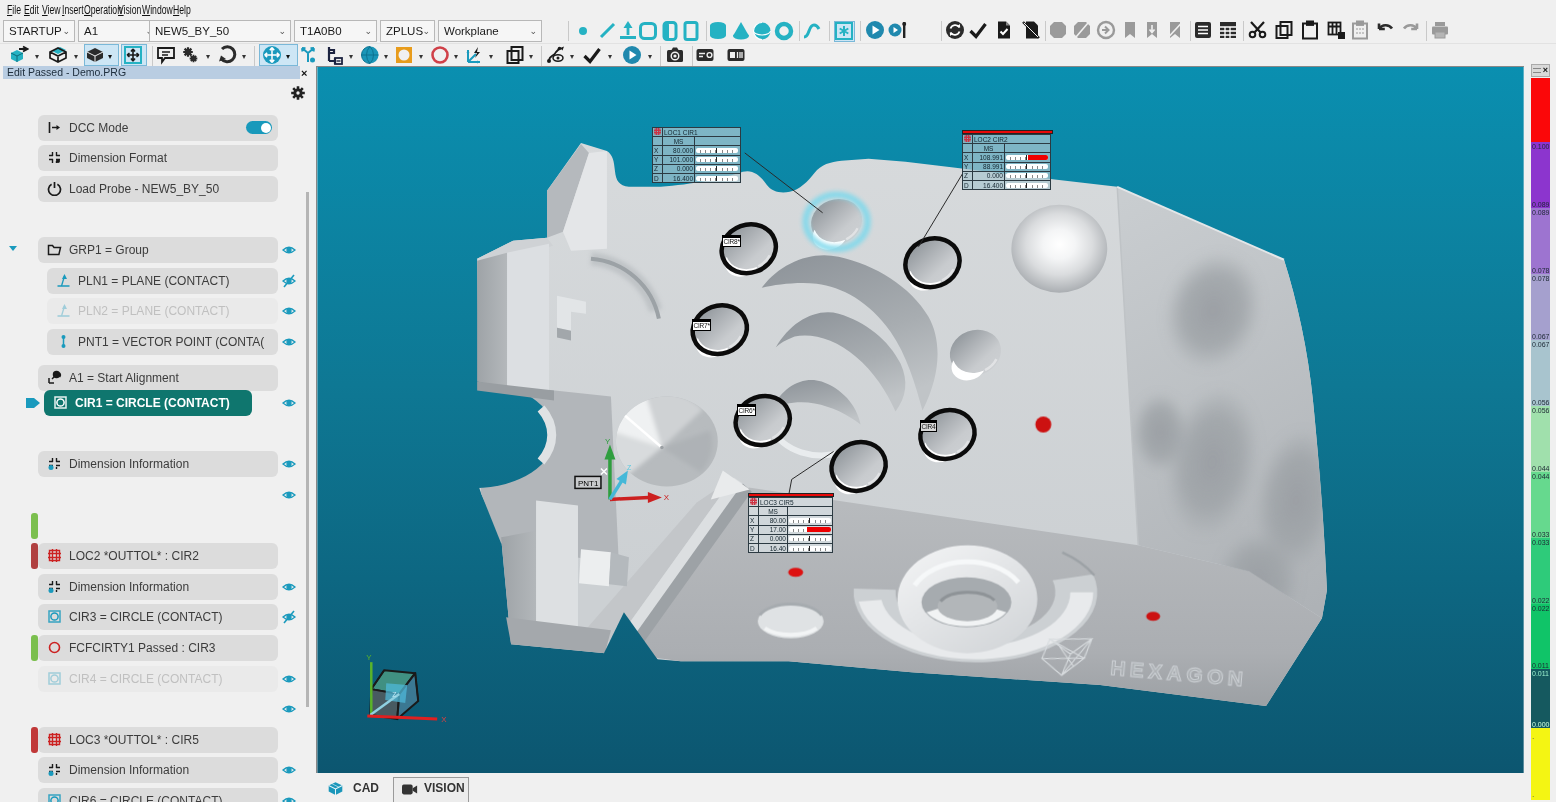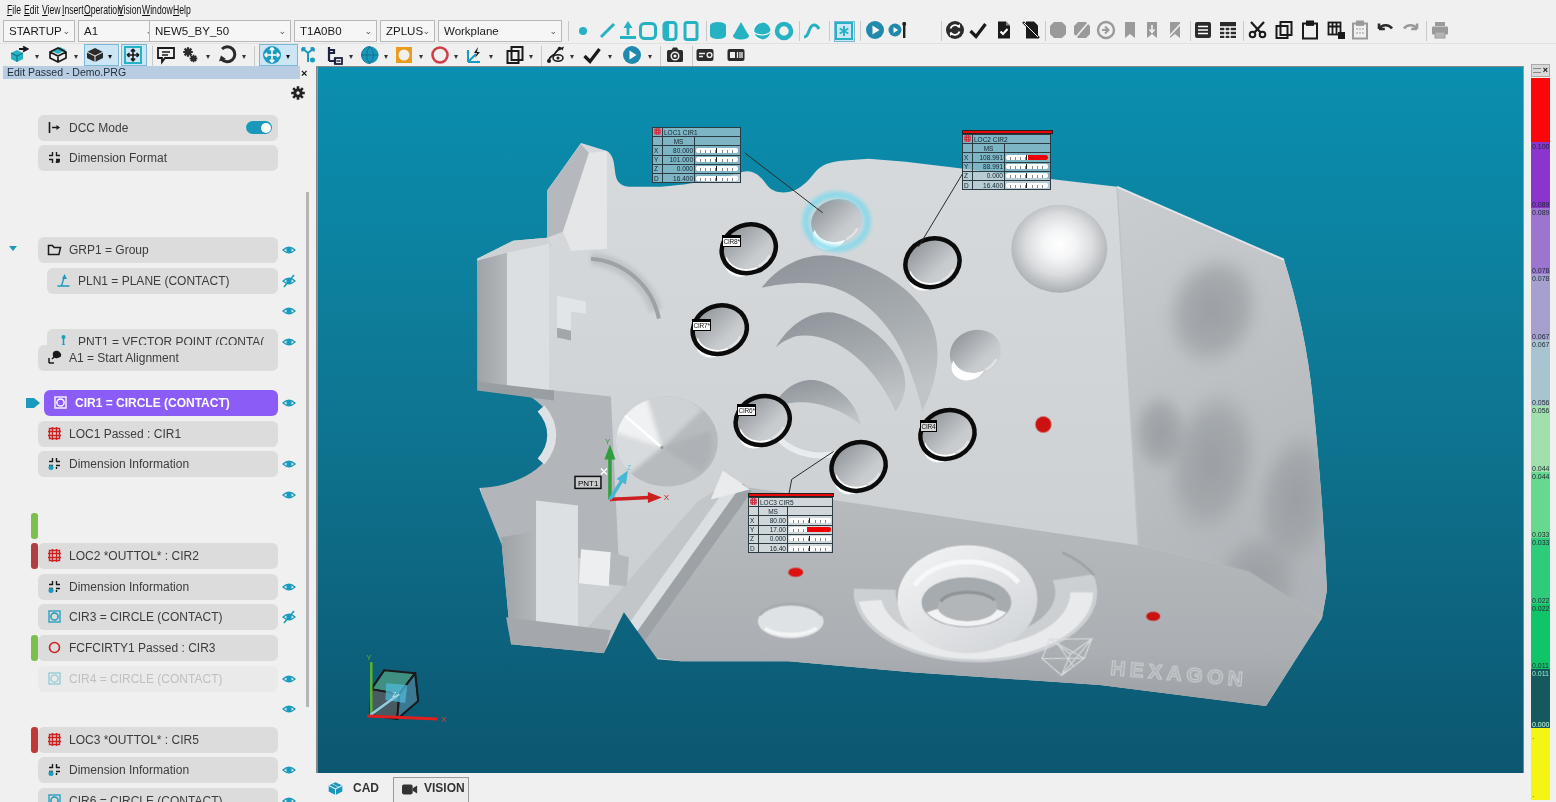--- a/index.html
+++ b/index.html
@@ -12,21 +12,21 @@
 .ic{position:absolute;width:20px;height:20px}
 .sep1{position:absolute;top:2px;width:1px;height:20px;background:#c9c9c9}
 .car2{position:absolute;top:8px;font-size:8px;color:#333}
 .hlt{background:#cde6f5;border:1px solid #7ab8d8}
 #panel{position:absolute;left:0;top:66px;width:315px;height:736px;background:#f0f0f0}
 #ptitle{position:absolute;left:3px;top:0px;width:297px;height:13px;background:#b9cde2;font-size:10.5px;color:#20303f;padding-left:4px;line-height:13px}
 .pitem{position:absolute;left:38px;width:240px;height:26px;background:#dcdcdc;border-radius:6px;font-size:12px;color:#3c3c3c;line-height:26px;white-space:nowrap;overflow:hidden}
 .pitem .pic{display:inline-block;width:15px;height:15px;vertical-align:-3px;margin:0 7px 0 9px}
 .ind{left:47px;width:231px}
 .fade{background:#eaeaea;color:#c0c0c0}
-.sel{background:#8b5cf6;color:#fff;font-weight:bold;left:44px;width:234px}
+.sel{background:#0f766e;color:#fff;font-weight:bold;left:44px;width:208px}
 .eye{position:absolute;width:14px;height:14px;left:282px}
 .lbar{position:absolute;width:7px;height:26px;border-radius:3px}
 #scrollbar{position:absolute;left:306px;top:192px;width:3px;height:515px;background:#b5b5b5}
 #vp{position:absolute;left:316px;top:66px;width:1208px;height:707px;border-top:1px solid #888;border-left:1px solid #888}
 #tabbar{position:absolute;left:316px;top:774px;width:1240px;height:28px;background:#f0f0f0}
 #cscale{position:absolute;left:1531px;top:64px;width:19px;height:737px;font-size:7px}
 .cseg{position:absolute;left:0;width:19px}
 .clab{position:absolute;left:1px;width:26px;color:#1c2733;font-size:7px;line-height:7px}
 .vplabel{position:absolute;background:#fff;border:1px solid #000;color:#111;font-size:6.5px;line-height:8px;padding:0 0.5px;white-space:nowrap;letter-spacing:-0.2px}
 table.meas{position:absolute;border-collapse:collapse;font-size:6.5px;line-height:7px;color:#15262f}
@@ -46,21 +46,21 @@
     <span style="left:118px"><u>V</u>ision</span>
     <span style="left:142px"><u>W</u>indow</span>
     <span style="left:173px"><u>H</u>elp</span>
 </div>
 <div id="tb1">
 <div class="combo" style="left:3px;width:72px">STARTUP<span class="car">⌄</span></div>
 <div class="combo" style="left:78px;width:80px">A1<span class="car">⌄</span></div>
 <div class="combo" style="left:149px;width:142px">NEW5_BY_50<span class="car">⌄</span></div>
 <div class="combo" style="left:294px;width:83px">T1A0B0<span class="car">⌄</span></div>
 <div class="combo" style="left:380px;width:55px">ZPLUS<span class="car">⌄</span></div>
-<div class="combo" style="left:438px;width:124px">Workplane<span class="car">⌄</span></div>
+<div class="combo" style="left:438px;width:104px">Workplane<span class="car">⌄</span></div>
 <div class="sep1" style="left:568px"></div>
 <svg class="ic" style="left:573px;top:2px" viewBox="0 0 20 20">
       <circle cx="10" cy="10" r="4" fill="#25b2c3"></circle>
     </svg>
 <svg class="ic" style="left:598px;top:2px" viewBox="0 0 20 20">
       <path d="M3 16 L16 3" stroke="#25b2c3" stroke-width="3"></path>
     </svg>
 <svg class="ic" style="left:618px;top:2px" viewBox="0 0 20 20">
       <g fill="#25b2c3">
         <rect x="2" y="15" width="16" height="3"></rect>
@@ -372,57 +372,64 @@
         </g>
       </svg>DCC Mode<span style="position:absolute;right:6px;top:6.5px;width:26px;height:13px;border-radius:7px;background:#1899bb">
         <span style="position:absolute;right:1.5px;top:1.5px;width:10px;height:10px;border-radius:5px;background:#fff"></span>
       </span></div>
 <div class="pitem" style="top:79.1px"><svg class="pic" viewBox="0 0 15 15">
         <g stroke="#1a1a1a" stroke-width="1.4" fill="none">
           <path d="M2 5.5 h4 M5.5 2 v4 M13 5.5 H9 M9.5 2 v4 M2 9.5 h4 M5.5 13 V9 M13 9.5 H9 M9.5 13 v-2"></path>
           <circle cx="11" cy="11" r="2" fill="#1a1a1a" stroke="none"></circle>
         </g>
       </svg>Dimension Format</div>
+<div class="pitem" style="top:109.7px"><svg class="pic" viewBox="0 0 15 15">
+        <g stroke="#1a1a1a" stroke-width="1.7" fill="none">
+          <path d="M4.6 3.2 a6 6 0 1 0 5.8 0"></path>
+          <path d="M7.5 1v6"></path>
+        </g>
+      </svg>Load Probe - NEW5_BY_50</div>
 <div class="pitem" style="top:171px"><svg class="pic" viewBox="0 0 15 15">
         <path fill="none" stroke="#1a1a1a" stroke-width="1.5" d="M1.5 12.5 v-9 h4 l1.5 2 h6.5 l-1.6 7z"></path>
       </svg>GRP1 = Group</div>
 <div class="pitem ind" style="top:201.6px"><svg class="pic" viewBox="0 0 15 15">
         <g stroke="#1a9abd" stroke-width="1.6" fill="#1a9abd">
           <path d="M1.5 13h12" fill="none"></path>
           <path d="M5.5 13 8.5 3" fill="none" stroke-width="1.3"></path>
           <path d="M8.5 1 L11 6 L6 6z" stroke-width="0"></path>
         </g>
       </svg>PLN1 = PLANE (CONTACT)</div>
+<div class="pitem ind fade" style="top:232.2px"><svg class="pic" viewBox="0 0 15 15" opacity="0.35">
+        <g stroke="#1a9abd" stroke-width="1.6" fill="#1a9abd">
+          <path d="M1.5 13h12" fill="none"></path>
+          <path d="M5.5 13 8.5 3" fill="none" stroke-width="1.3"></path>
+          <path d="M8.5 1 L11 6 L6 6z" stroke-width="0"></path>
+        </g>
+      </svg>PLN2 = PLANE (CONTACT)</div>
 <div class="pitem ind" style="top:262.8px"><svg class="pic" viewBox="0 0 15 15">
         <g stroke="#1a9abd" stroke-width="1.5" fill="#1a9abd">
           <path d="M7.5 2.5v10" fill="none"></path>
           <circle cx="7.5" cy="3" r="2" stroke="none"></circle>
           <circle cx="7.5" cy="12" r="2" stroke="none"></circle>
         </g>
       </svg>PNT1 = VECTOR POINT (CONTA(</div>
-<div class="pitem" style="top:279px"><svg class="pic" viewBox="0 0 15 15">
+<div class="pitem" style="top:299px"><svg class="pic" viewBox="0 0 15 15">
         <g stroke="#1a1a1a" stroke-width="1.5" fill="none">
           <path d="M2 13 V8 M2 13 H7"></path>
           <circle cx="9.5" cy="4.5" r="3" fill="#1a1a1a"></circle>
           <path d="M5 9 L9 5"></path>
           <path d="M12.5 3 a3 3 0 0 1 0 4"></path>
         </g>
       </svg>A1 = Start Alignment</div>
 <div class="pitem sel" style="top:324px"><svg class="pic" viewBox="0 0 15 15">
         <g stroke="#fff" stroke-width="1.5" fill="none">
           <path d="M2 2 h11 v11 h-11z" opacity="0.9"></path>
           <circle cx="7.5" cy="7.5" r="3.6"></circle>
         </g>
       </svg>CIR1 = CIRCLE (CONTACT)</div>
-<div class="pitem" style="top:354.7px"><svg class="pic" viewBox="0 0 15 15">
-        <g stroke="#cc2222" stroke-width="1.4" fill="none">
-          <path d="M2.5 2.5 h10 v10 h-10z"></path>
-          <path d="M5.5 1 v13 M9.5 1 v13 M1 5.5 h13 M1 9.5 h13"></path>
-        </g>
-      </svg>LOC1 Passed : CIR1</div>
 <div class="pitem" style="top:385.3px"><svg class="pic" viewBox="0 0 15 15">
         <g stroke="#1a1a1a" stroke-width="1.4" fill="none">
           <path d="M2 5.5 h4 M5.5 2 v4 M13 5.5 H9 M9.5 2 v4 M2 9.5 h4 M13 9.5 H9 M9.5 13 v-2"></path>
           <circle cx="4" cy="11.5" r="2.5" fill="#1a9abd" stroke="none"></circle>
         </g>
       </svg>Dimension Information</div>
 <div class="pitem" style="top:477.1px"><svg class="pic" viewBox="0 0 15 15">
         <g stroke="#cc2222" stroke-width="1.4" fill="none">
           <path d="M2.5 2.5 h10 v10 h-10z"></path>
           <path d="M5.5 1 v13 M9.5 1 v13 M1 5.5 h13 M1 9.5 h13"></path>

